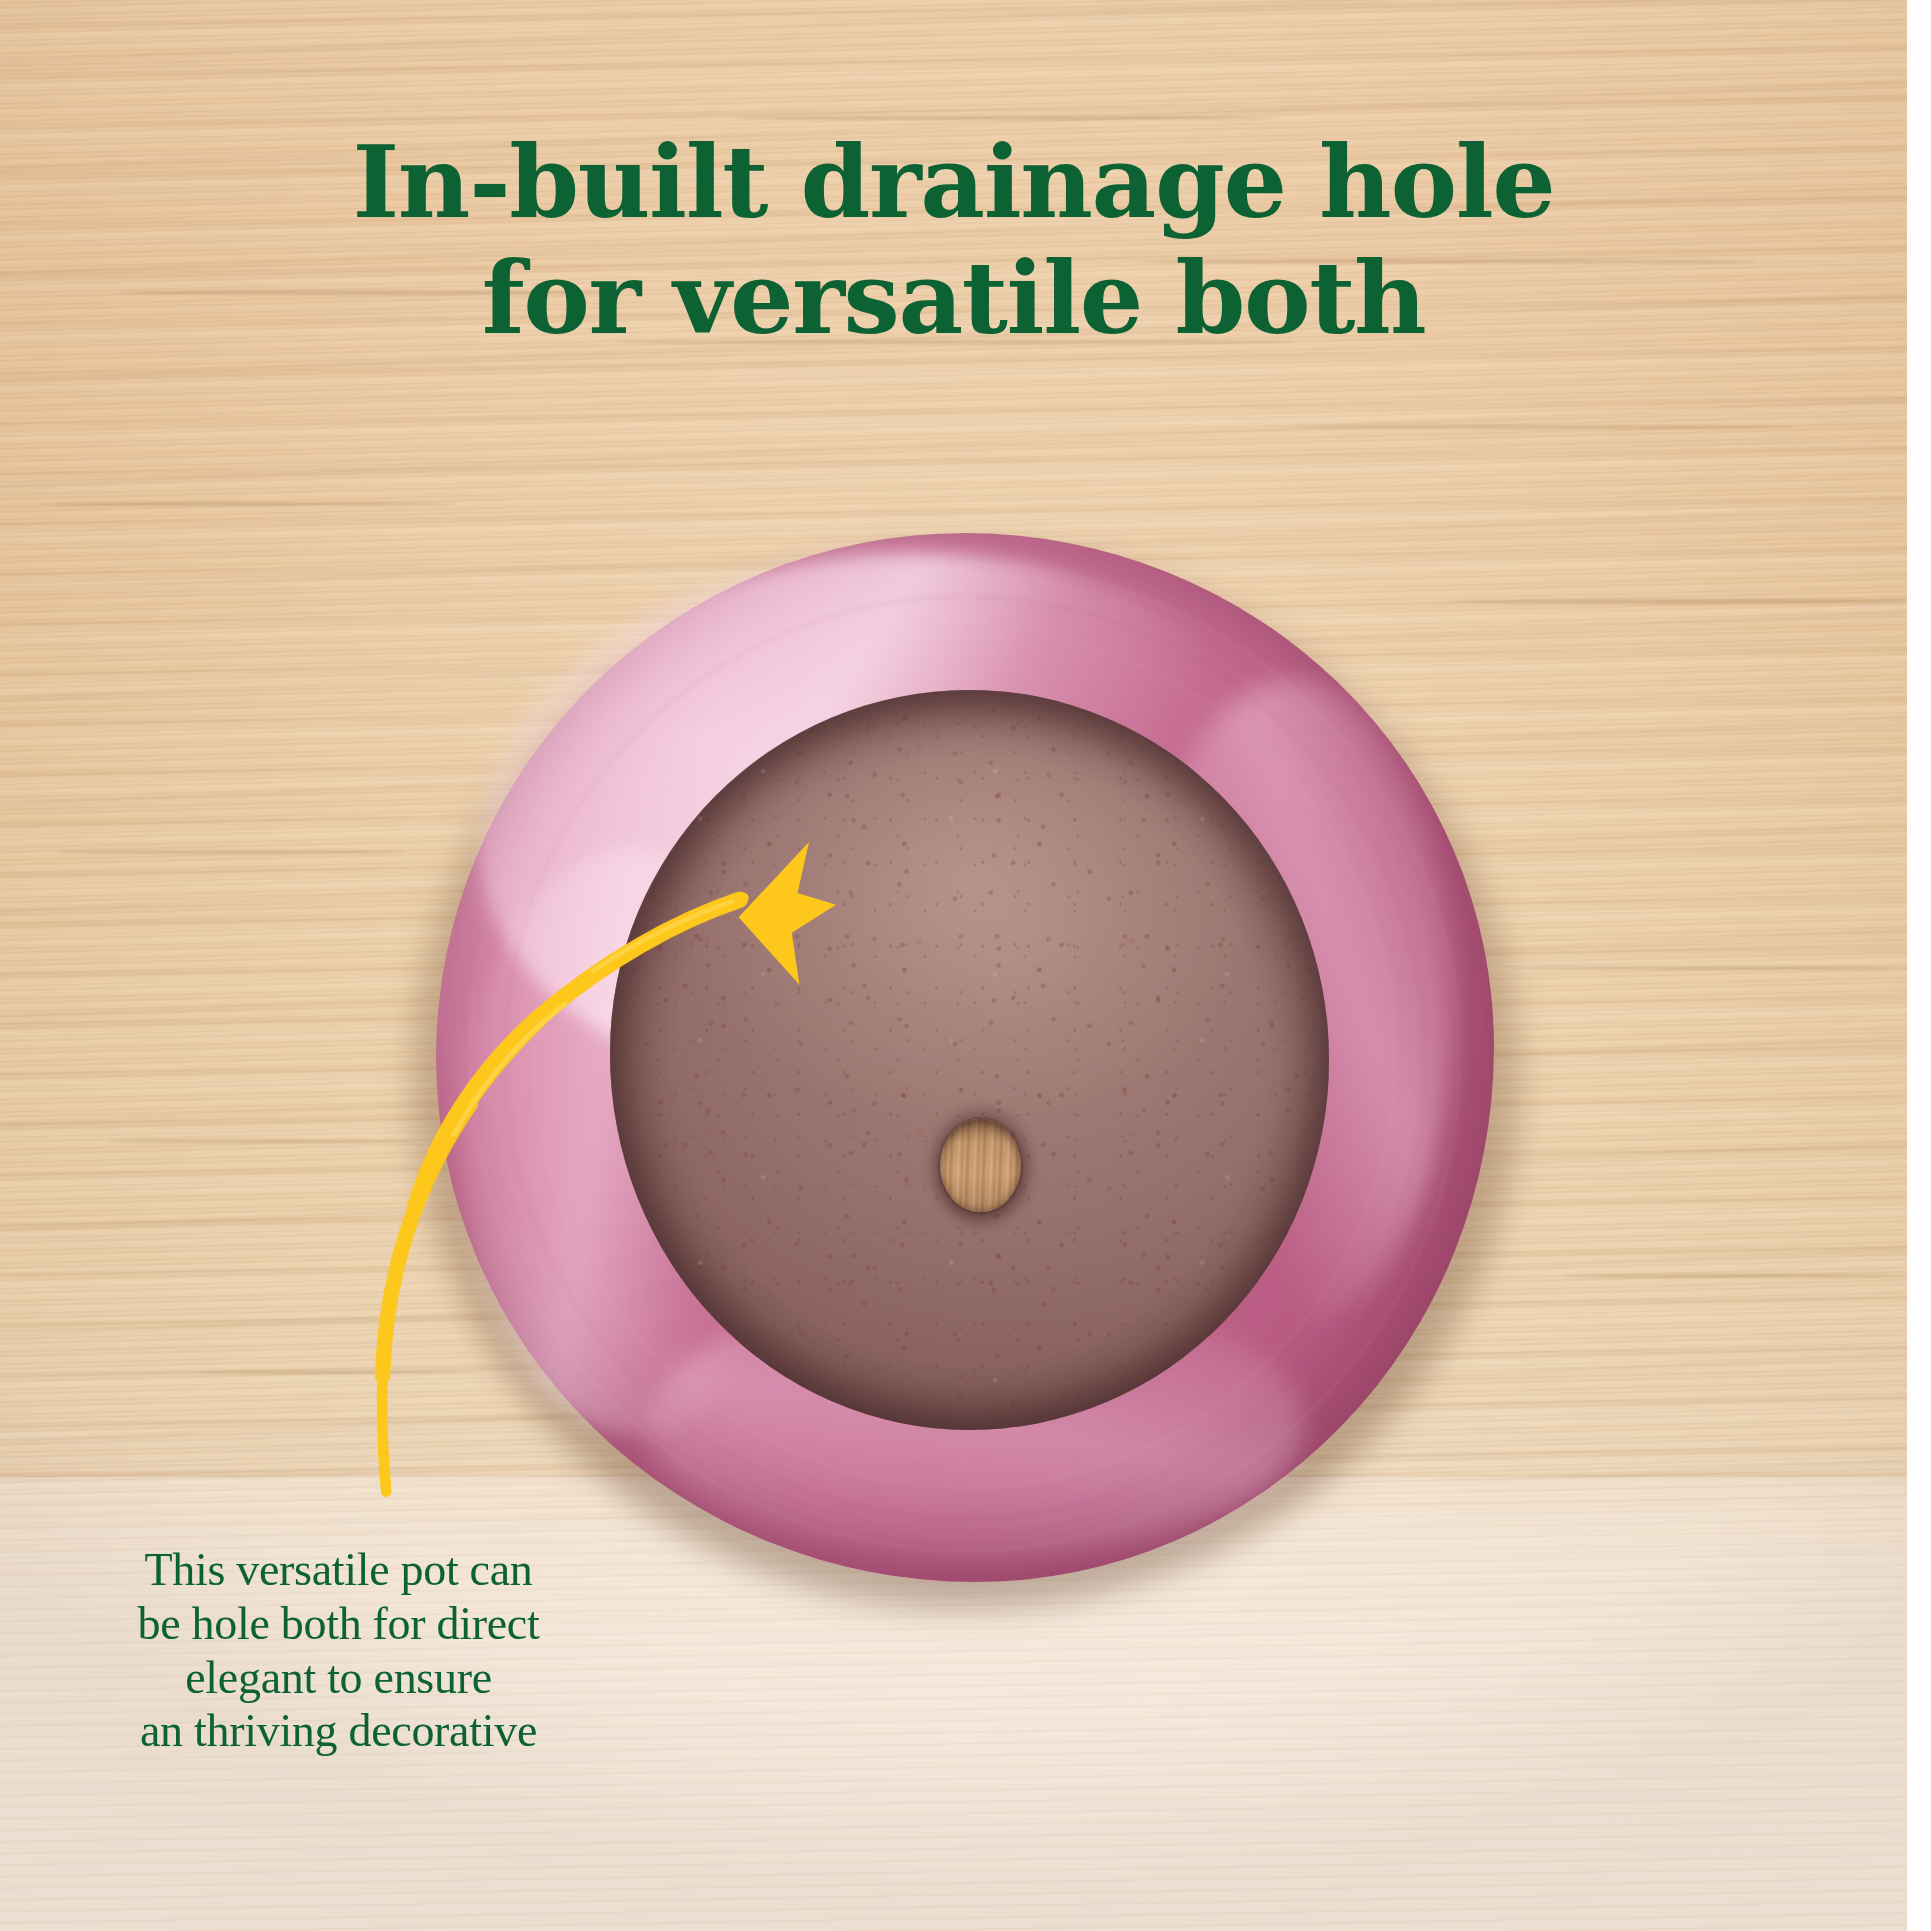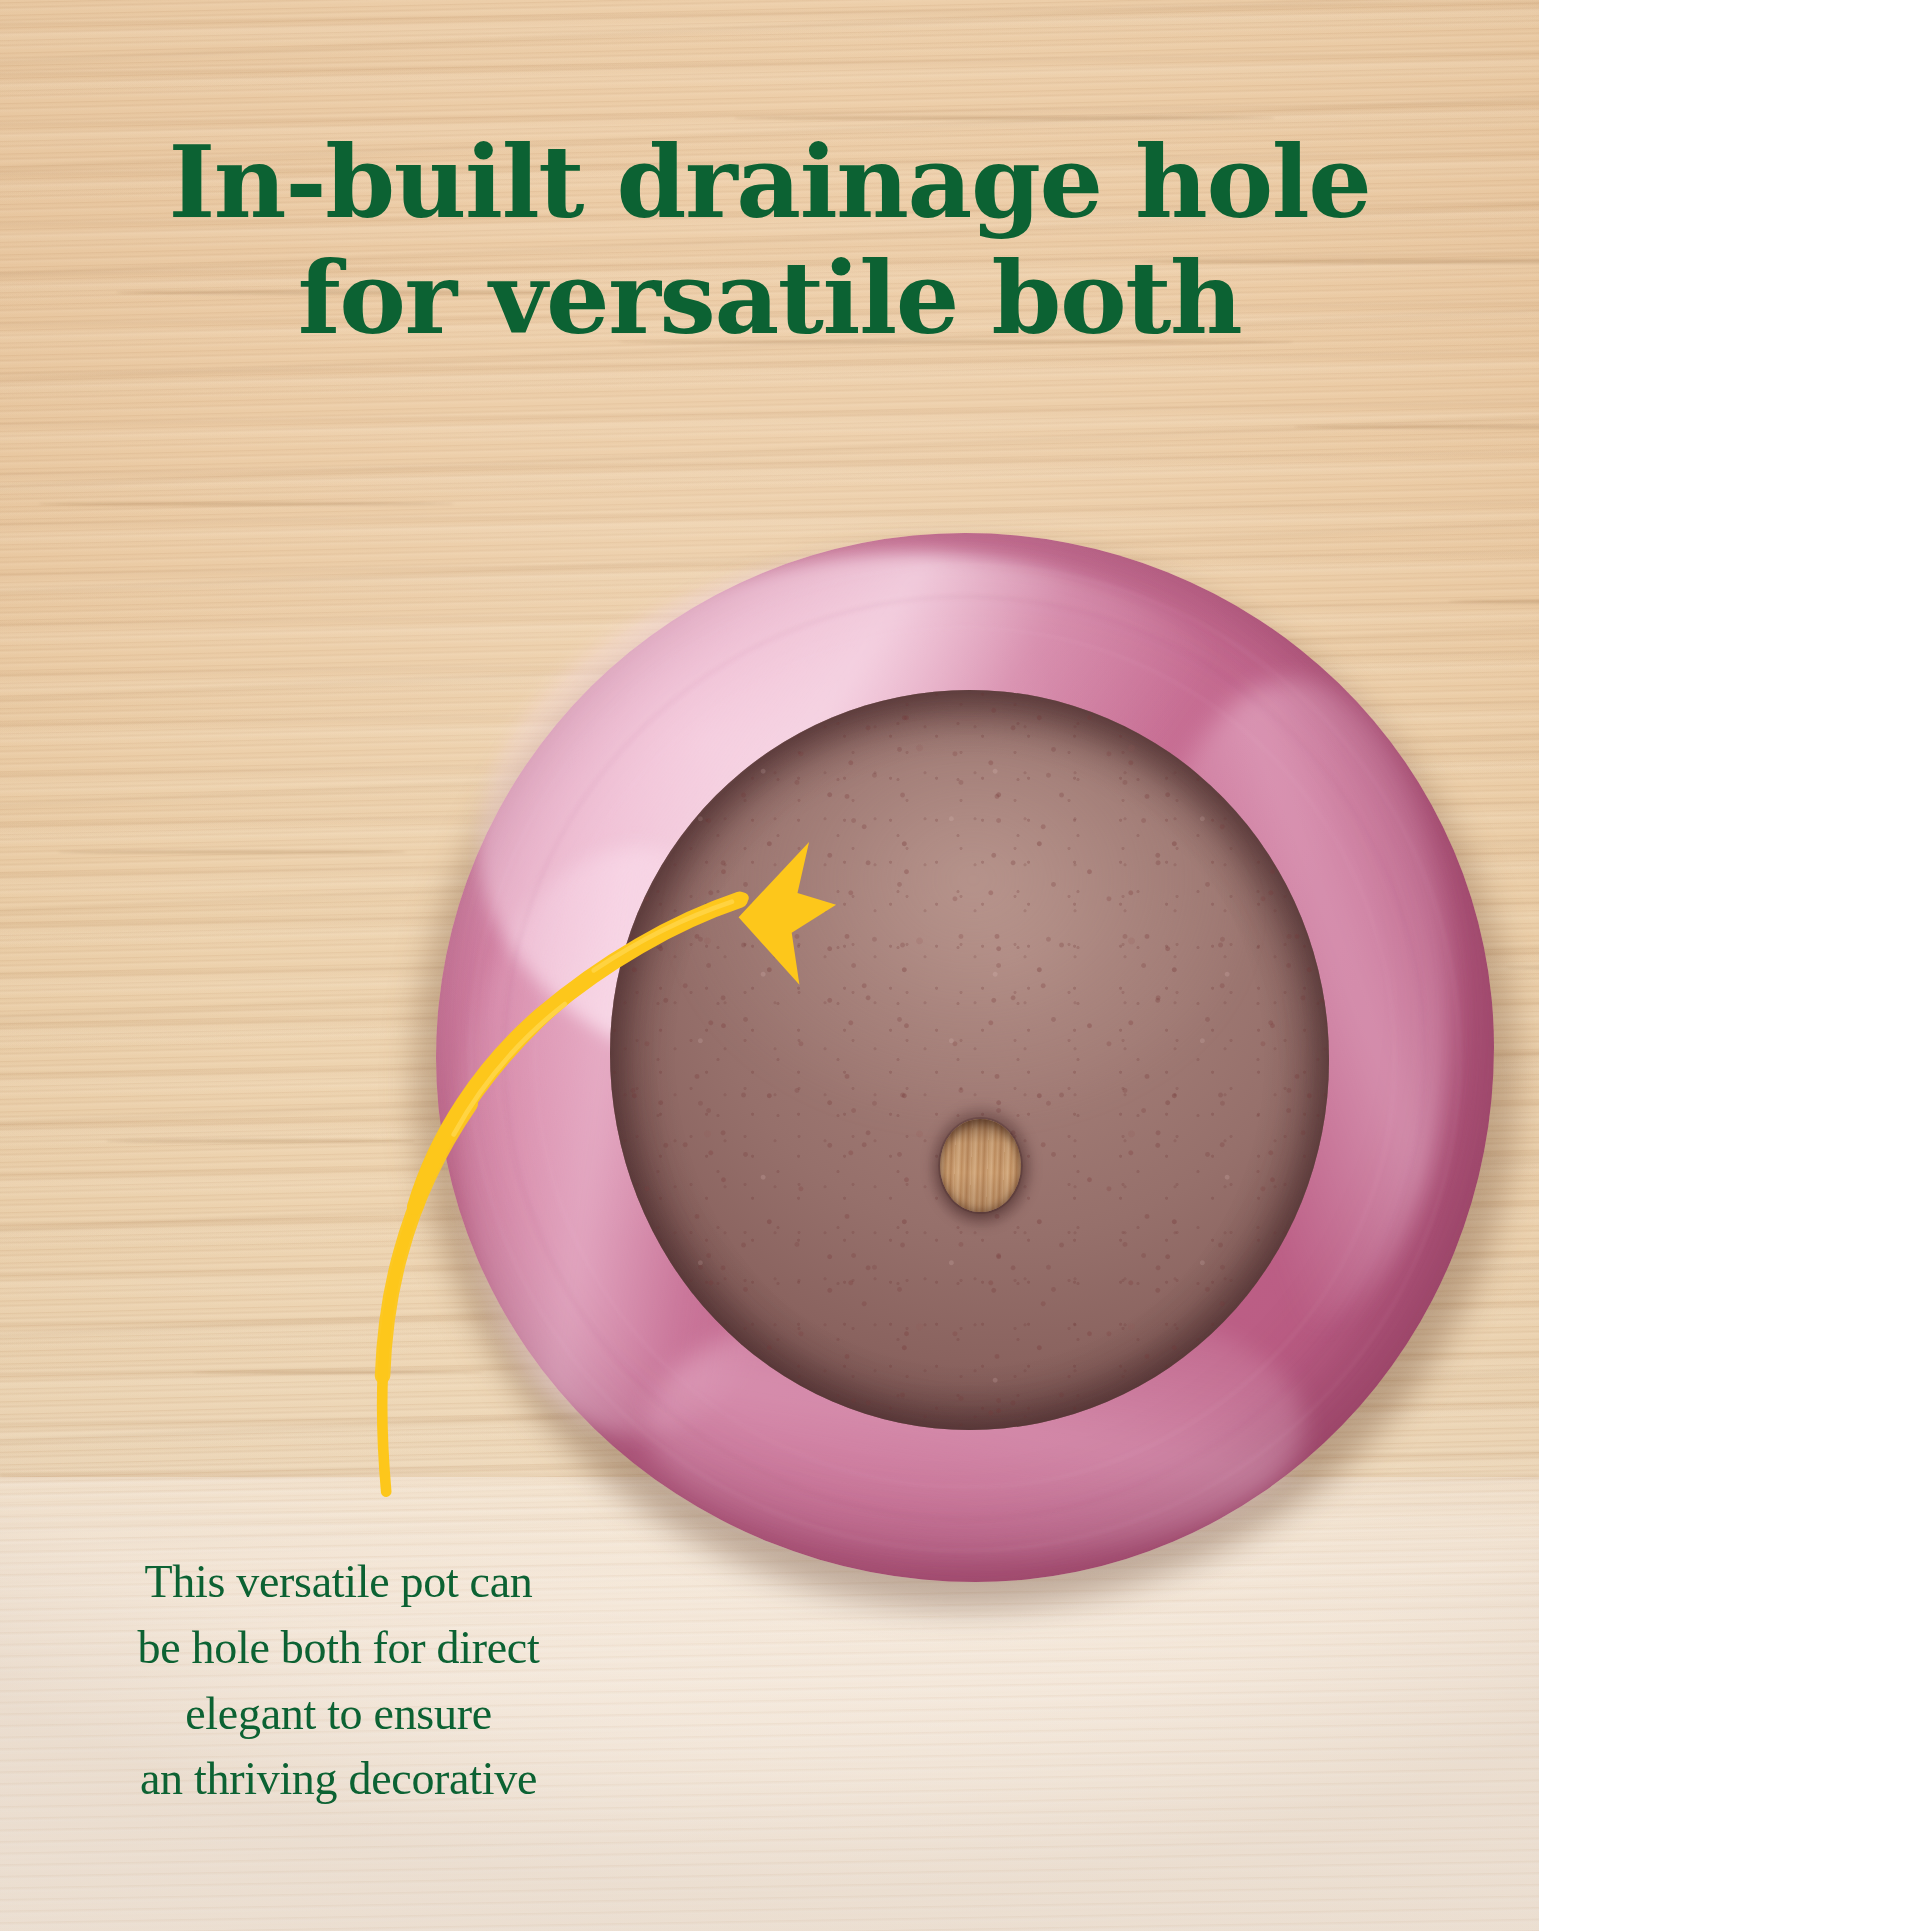--- a/index.html
+++ b/index.html
@@ -1,20 +1,20 @@
 <!DOCTYPE html>
 <html><head>
 <meta charset="utf-8">
 <style>
   html,body{margin:0;padding:0;background:#fff;}
   body{font-family:"Liberation Serif", serif;}
 
   #canvas{
     position:relative;
-    width:1539px;
+    width:1907px;
     height:1931px;
     overflow:hidden;
     background:#E9C69C;
     text-decoration:underline;
   }
 
   
   .wood-base{
     position:absolute; inset:0;
     background:
@@ -369,21 +369,21 @@
     top:1543px;
     width:589px;
     text-align:center;
     color:#0C6233;
     font-family:"Liberation Serif", serif;
     font-weight:400;
     font-size:46px;
     line-height:1.17;
     letter-spacing:-0.3px;
   }
-  .body-copy span{display:block;margin-top:12px;}
+  .body-copy span{display:block;}
 </style>
 </head>
 <body>
 
 <div id="canvas">
 
   <div class="wood-base"></div>
   <div class="wood-grain-fine"></div>
   <div class="wood-grain-wide"></div>
   <div class="wood-grain-wave"></div>

